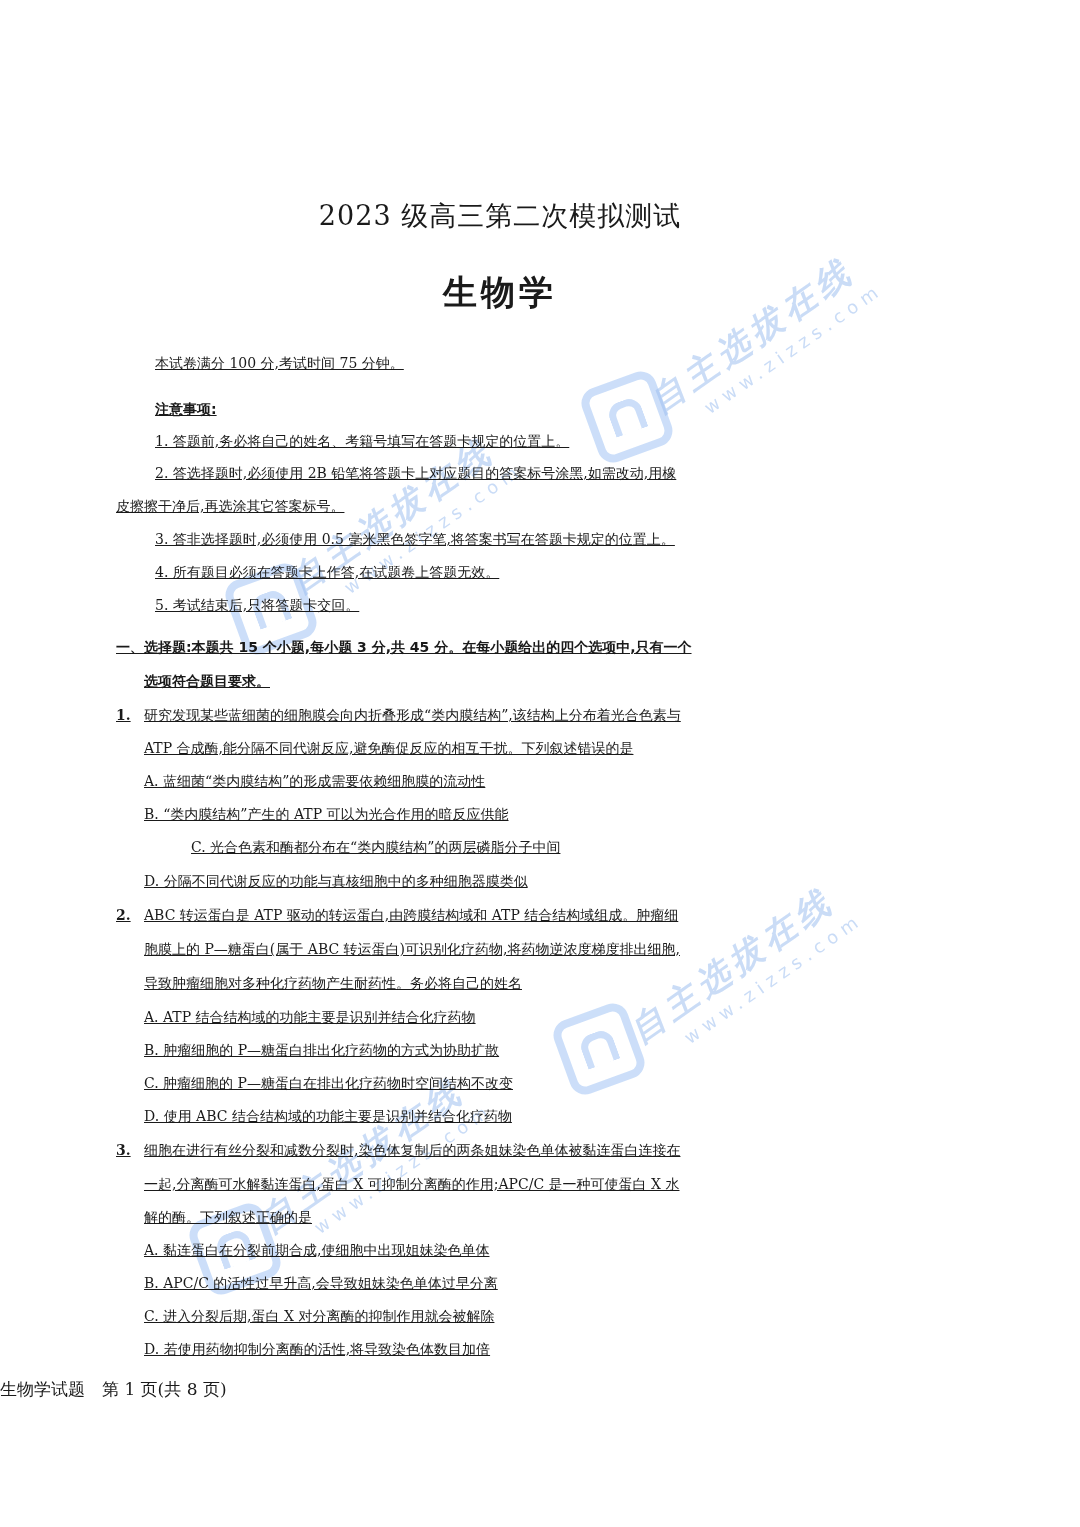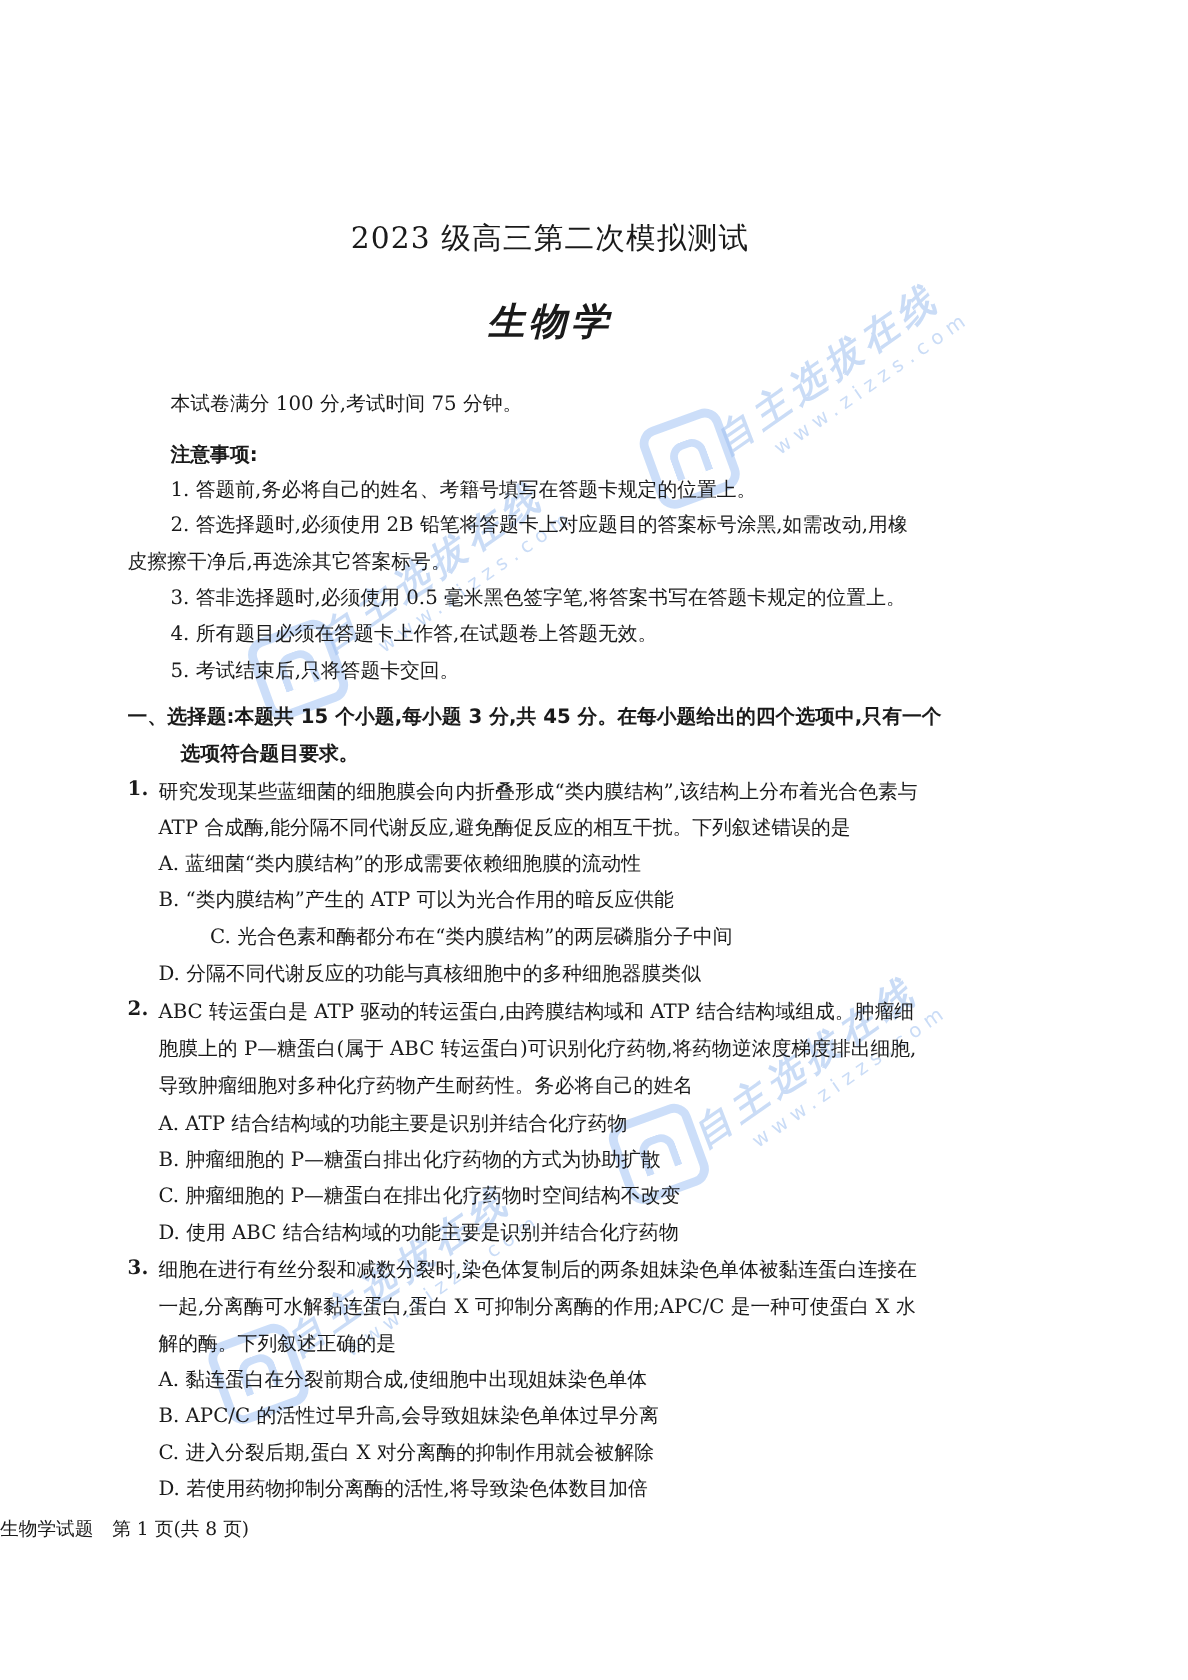--- a/index.html
+++ b/index.html
@@ -3,22 +3,22 @@
 <meta charset="utf-8">
 <style>
   html, body { margin: 0; padding: 0; background: #ffffff; }
   body { width: 1080px; height: 1527px; position: relative; overflow: hidden;
          font-family: "DejaVu Serif", "Liberation Serif", serif; color: #1a1a1a; }
   .page { position: absolute; left: 0; top: 0; width: 1080px; height: 1527px; }
   .exam-title { position: absolute; left: 0; width: 1000px; top: 198px; text-align: center;
                 font-size: 27px; letter-spacing: 1px; }
   .subject { position: absolute; left: 0; width: 1000px; top: 270px; text-align: center;
              font-family: "DejaVu Sans", "Liberation Sans", sans-serif; font-weight: bold;
-             font-size: 34px; letter-spacing: 4px; font-style: italic; }
-  .line { position: absolute; font-size: 18px; white-space: nowrap; }
+             font-size: 34px; letter-spacing: 4px; }
+  .line { position: absolute; font-size: 14px; white-space: nowrap; text-decoration: underline; }
   .bold { font-family: "DejaVu Sans", "Liberation Sans", sans-serif; font-weight: bold; }
   .qnum { font-weight: bold; font-family: "DejaVu Serif", "Liberation Serif", serif; }
   .footer { position: absolute; left: 0; width: 1000px; top: 1378px; 
             font-size: 17px; }
   .wm { position: absolute; color: #9fc0f0; opacity: 0.55; font-family: "DejaVu Sans", sans-serif;
         transform: rotate(-35deg); transform-origin: left center; white-space: nowrap; pointer-events: none; }
   .wm .cn { font-size: 34px; font-style: italic; font-weight: bold; letter-spacing: 6px; }
   .wm .url { font-size: 18px; letter-spacing: 6px; display: block; margin-left: 40px; }
   .logo { position: absolute; width: 62px; height: 62px; border: 8px solid #8fb8f2; border-radius: 16px;
           opacity: 0.45; transform: rotate(-20deg); pointer-events: none; }
@@ -57,21 +57,21 @@
   <div class="line" style="left:155px; top:355px;">本试卷满分 100 分,考试时间 75 分钟。</div>
   <div class="line bold" style="left:155px; top:401px;">注意事项:</div>
   <div class="line" style="left:155px; top:433px;">1. 答题前,务必将自己的姓名、考籍号填写在答题卡规定的位置上。</div>
   <div class="line" style="left:155px; top:465px;">2. 答选择题时,必须使用 2B 铅笔将答题卡上对应题目的答案标号涂黑,如需改动,用橡</div>
   <div class="line" style="left:116px; top:498px;">皮擦擦干净后,再选涂其它答案标号。</div>
   <div class="line" style="left:155px; top:531px;">3. 答非选择题时,必须使用 0.5 毫米黑色签字笔,将答案书写在答题卡规定的位置上。</div>
   <div class="line" style="left:155px; top:564px;">4. 所有题目必须在答题卡上作答,在试题卷上答题无效。</div>
   <div class="line" style="left:155px; top:597px;">5. 考试结束后,只将答题卡交回。</div>
 
   <div class="line bold" style="left:116px; top:639px;">一、选择题:本题共 15 个小题,每小题 3 分,共 45 分。在每小题给出的四个选项中,只有一个</div>
-  <div class="line bold" style="left:144px; top:673px;margin-left:20px;">选项符合题目要求。</div>
+  <div class="line bold" style="left:144px; top:673px;">选项符合题目要求。</div>
 
   <div>
     <div class="line qnum" style="left:116px; top:707px;">1.</div>
     <div class="line" style="left:144px; top:707px;">研究发现某些蓝细菌的细胞膜会向内折叠形成“类内膜结构”,该结构上分布着光合色素与</div>
     <div class="line" style="left:144px; top:740px;text-align:center;">ATP 合成酶,能分隔不同代谢反应,避免酶促反应的相互干扰。下列叙述错误的是</div>
     <div class="line" style="left:144px; top:773px;">A. 蓝细菌“类内膜结构”的形成需要依赖细胞膜的流动性</div>
     <div class="line" style="left:144px; top:806px;">B. “类内膜结构”产生的 ATP 可以为光合作用的暗反应供能</div>
     <div class="line" style="left:144px; top:839px;margin-left:47px;">C. 光合色素和酶都分布在“类内膜结构”的两层磷脂分子中间</div>
     <div class="line" style="left:144px; top:873px;">D. 分隔不同代谢反应的功能与真核细胞中的多种细胞器膜类似</div>
   </div>

